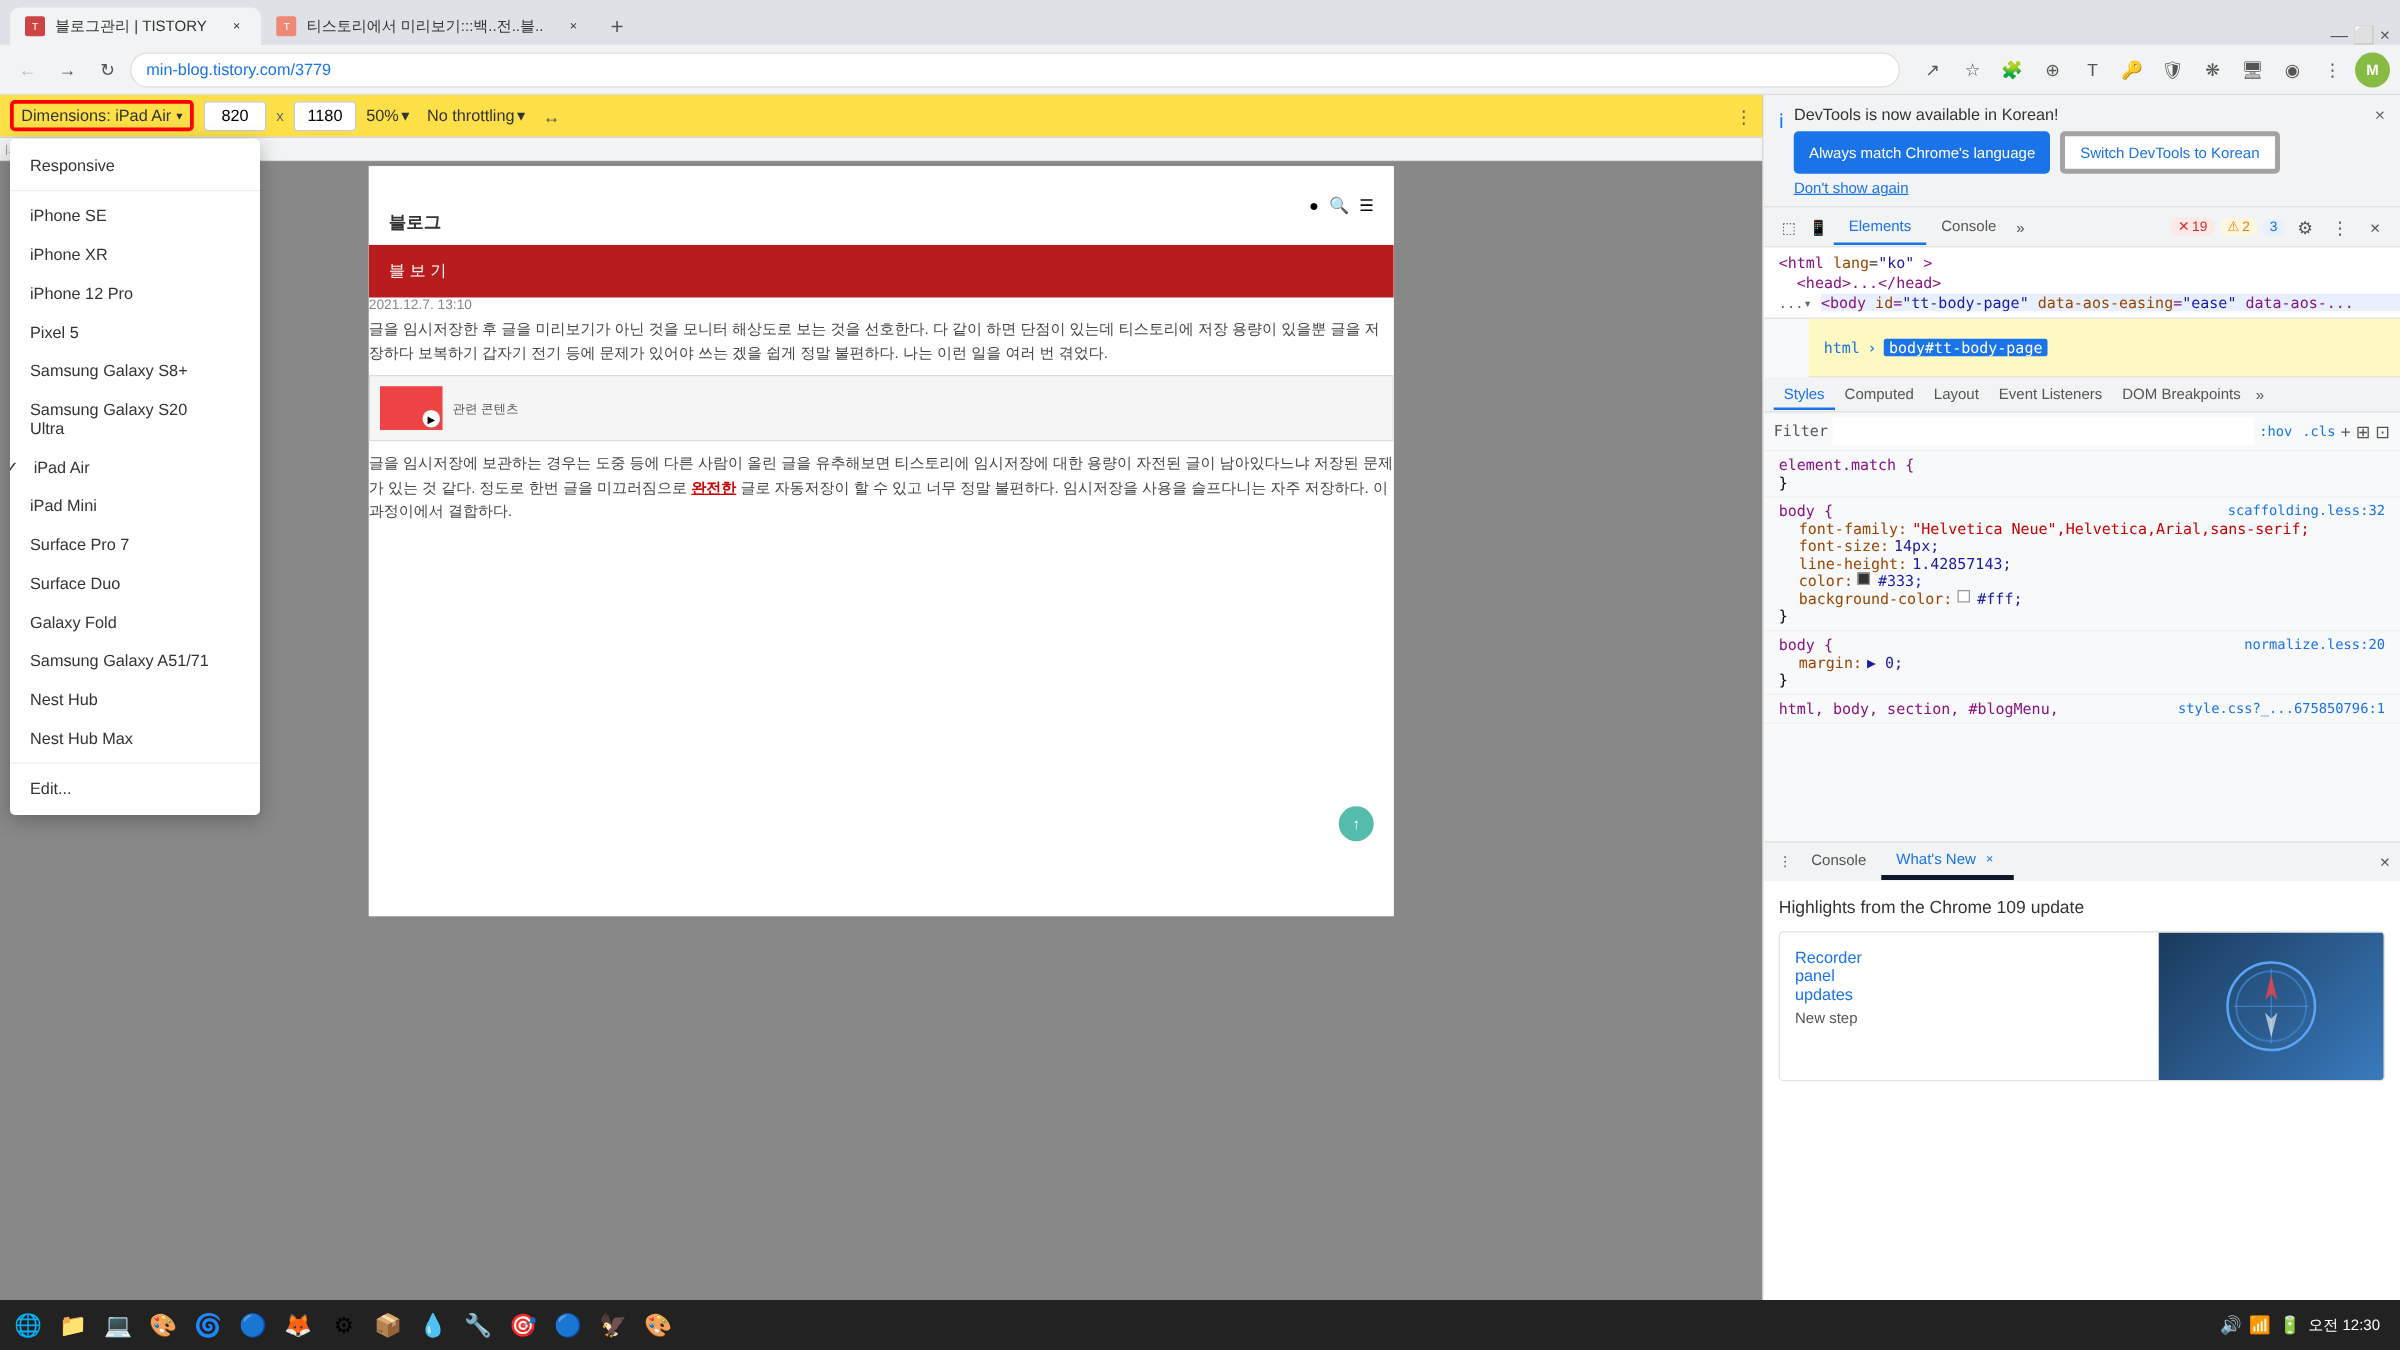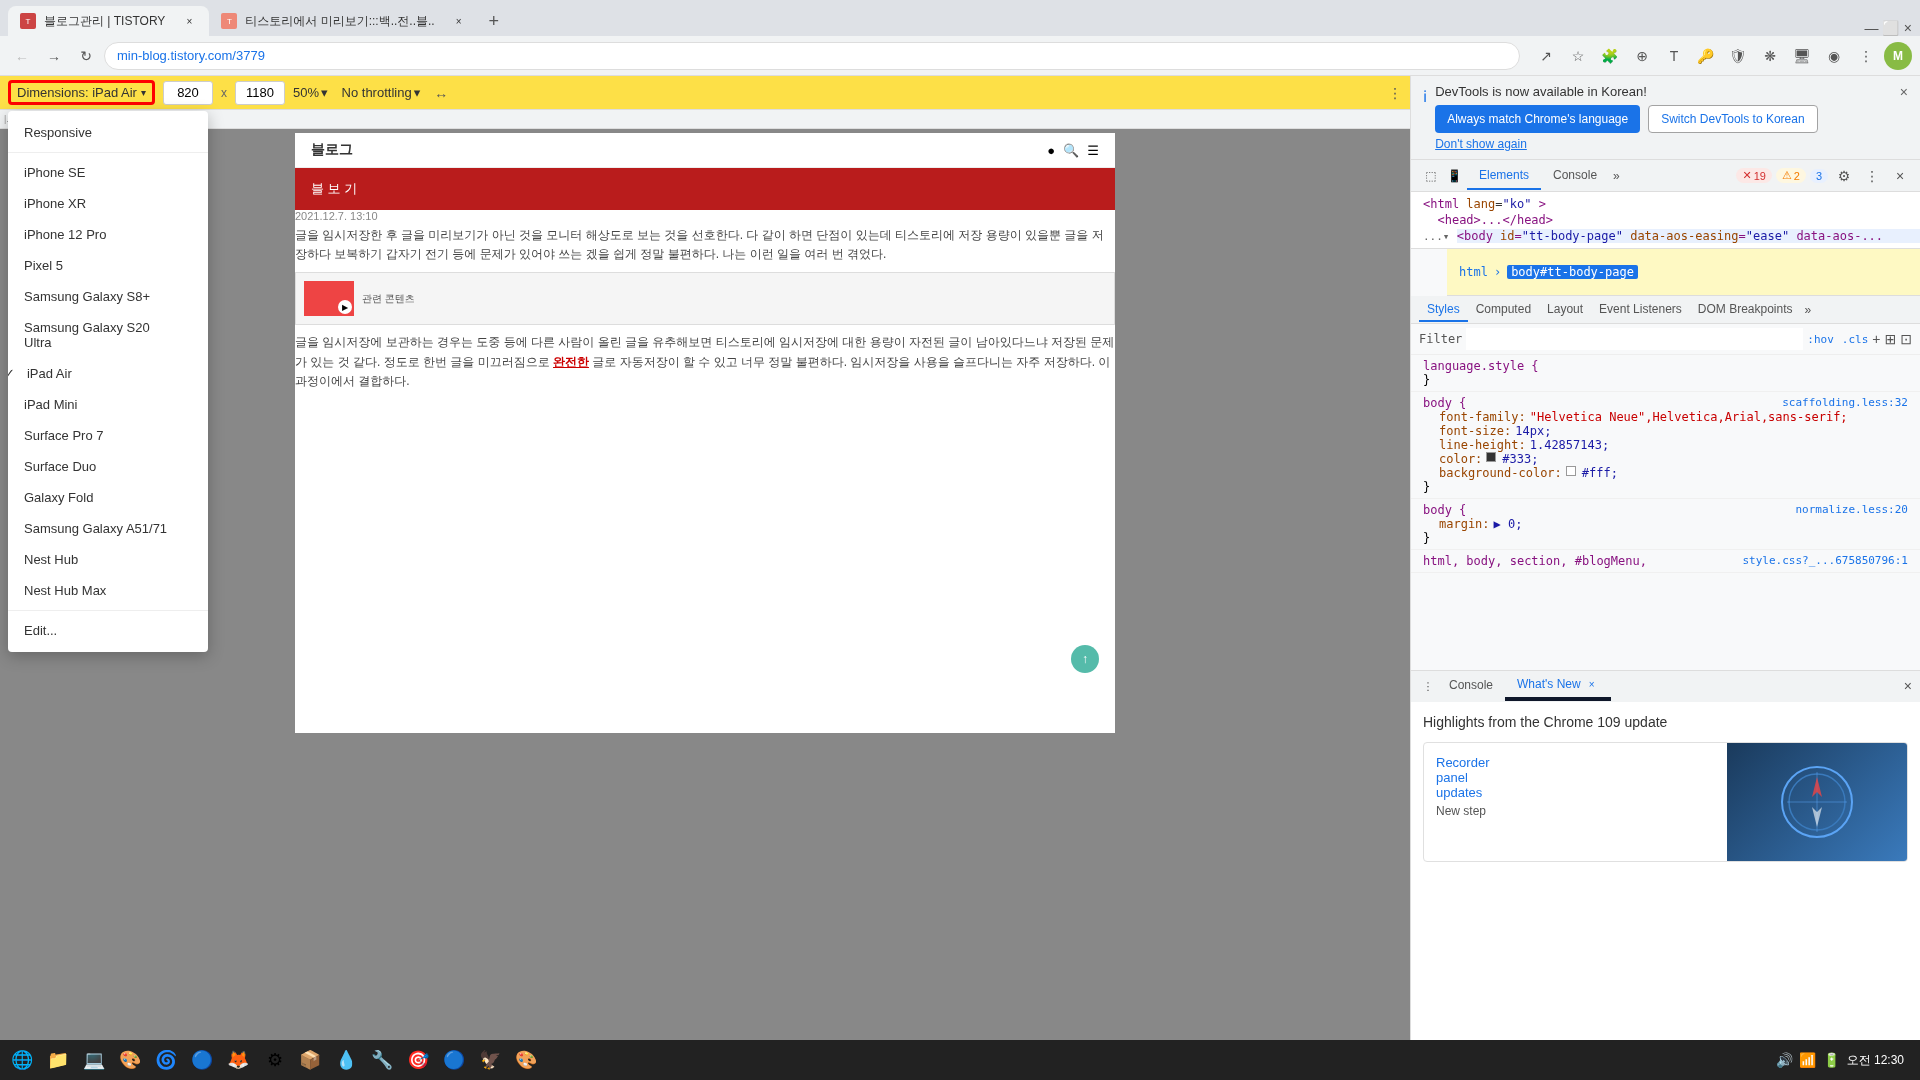--- a/index.html
+++ b/index.html
@@ -48,21 +48,21 @@
 
     
     .devtools-panel { width: 510px; background: #f8f9fa; display: flex; flex-direction: column; border-left: 1px solid #ddd; }
     .devtools-top-bar { background: #f1f3f4; padding: 8px 12px; font-size: 13px; display: flex; align-items: flex-start; gap: 8px; border-bottom: 1px solid #ddd; }
     .info-icon { color: #1a73e8; font-size: 16px; flex-shrink: 0; margin-top: 1px; }
     .devtools-notice { flex: 1; }
     .devtools-notice-text { font-size: 13px; color: #333; margin-bottom: 6px; }
     .devtools-buttons { display: flex; gap: 8px; }
     .devtools-btn { padding: 6px 12px; border-radius: 4px; font-size: 12px; cursor: pointer; border: none; font-weight: 500; }
     .devtools-btn.blue { background: #1a73e8; color: white; }
-    .devtools-btn.outline { background: white; color: #1a73e8; border: 1px solid #a3a3a3; }
+    .devtools-btn.outline { background: white; color: #1a73e8; border: 4px solid #a3a3a3; }
     .devtools-close { font-size: 14px; color: #666; cursor: pointer; }
     .dont-show { font-size: 12px; color: #1a73e8; cursor: pointer; margin-top: 4px; text-decoration: underline; }
 
     
     .devtools-tabs { display: flex; align-items: center; background: #f1f3f4; border-bottom: 1px solid #ddd; padding: 0 8px; height: 32px; gap: 0; }
     .devtools-tab { padding: 6px 12px; font-size: 12px; color: #555; cursor: pointer; border-bottom: 2px solid transparent; white-space: nowrap; }
     .devtools-tab.active { color: #1a73e8; border-bottom: 2px solid #1a73e8; font-weight: 500; }
     .devtools-more { font-size: 12px; color: #555; padding: 4px; cursor: pointer; }
     .devtools-errors { background: #fce8e6; color: #d32f2f; border-radius: 10px; padding: 1px 6px; font-size: 11px; display: flex; align-items: center; gap: 2px; }
     .devtools-warnings { background: #fef7e0; color: #f57c00; border-radius: 10px; padding: 1px 6px; font-size: 11px; display: flex; align-items: center; gap: 2px; }
@@ -263,21 +263,21 @@
           <span>|...|...|...|...|...|...|...|...|...|...|...|...|...|...|...|...|...|...|...|...|</span>
         </div>
       </div>
 
       <div class="preview-wrapper">
         <div class="device-frame">
 
           <div style="background:#fff; min-height:600px;">
 
             <div style="background:#fff; padding:8px 16px; border-bottom:1px solid #eee; display:flex; align-items:center; justify-content:space-between;">
-              <div style="font-size:14px; font-weight:bold; color:#333;">블로그</div>
+              <div style="font-size:14px; font-weight:bold; color:#333;margin-top:28px;">블로그</div>
               <div style="display:flex; gap:8px;">
                 <span>●</span>
                 <span>🔍</span>
                 <span>☰</span>
               </div>
             </div>
 
             <div style="background:#b91c1c; padding:12px 16px; font-size:13px; color:white; font-weight:normal;">
               <span>블 보 기</span>
             </div>
@@ -396,21 +396,21 @@
           <span>.cls</span>
         </div>
         <span class="styles-add-icon">+</span>
         <span style="font-size:14px; color:#555; cursor:pointer;">⊞</span>
         <span style="font-size:14px; color:#555; cursor:pointer;">⊡</span>
       </div>
 
       <div class="styles-panel">
 
         <div class="css-rule">
-          <span class="css-selector">language.style {</span>
+          <span class="css-selector">element.match {</span>
           <br>
           <span>}</span>
         </div>
 
         <div class="css-rule">
           <span class="css-selector">body {</span>
           <span class="css-file">scaffolding.less:32</span>
           <br>
           <div class="css-property">
             <span class="css-prop-name">font-family:</span>

